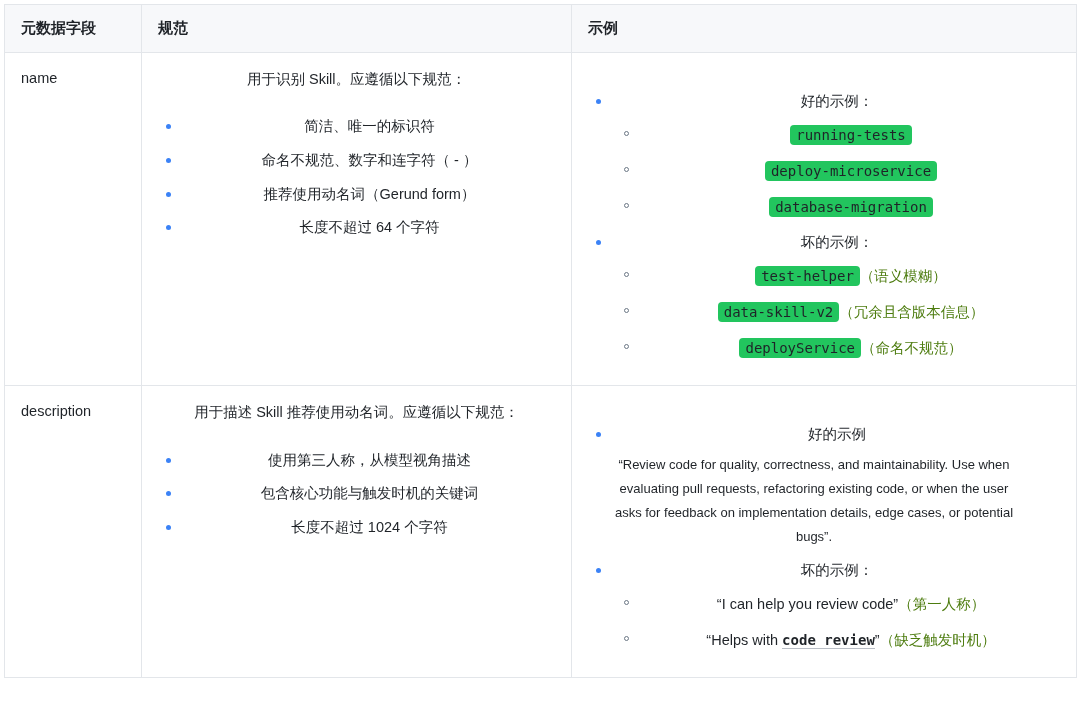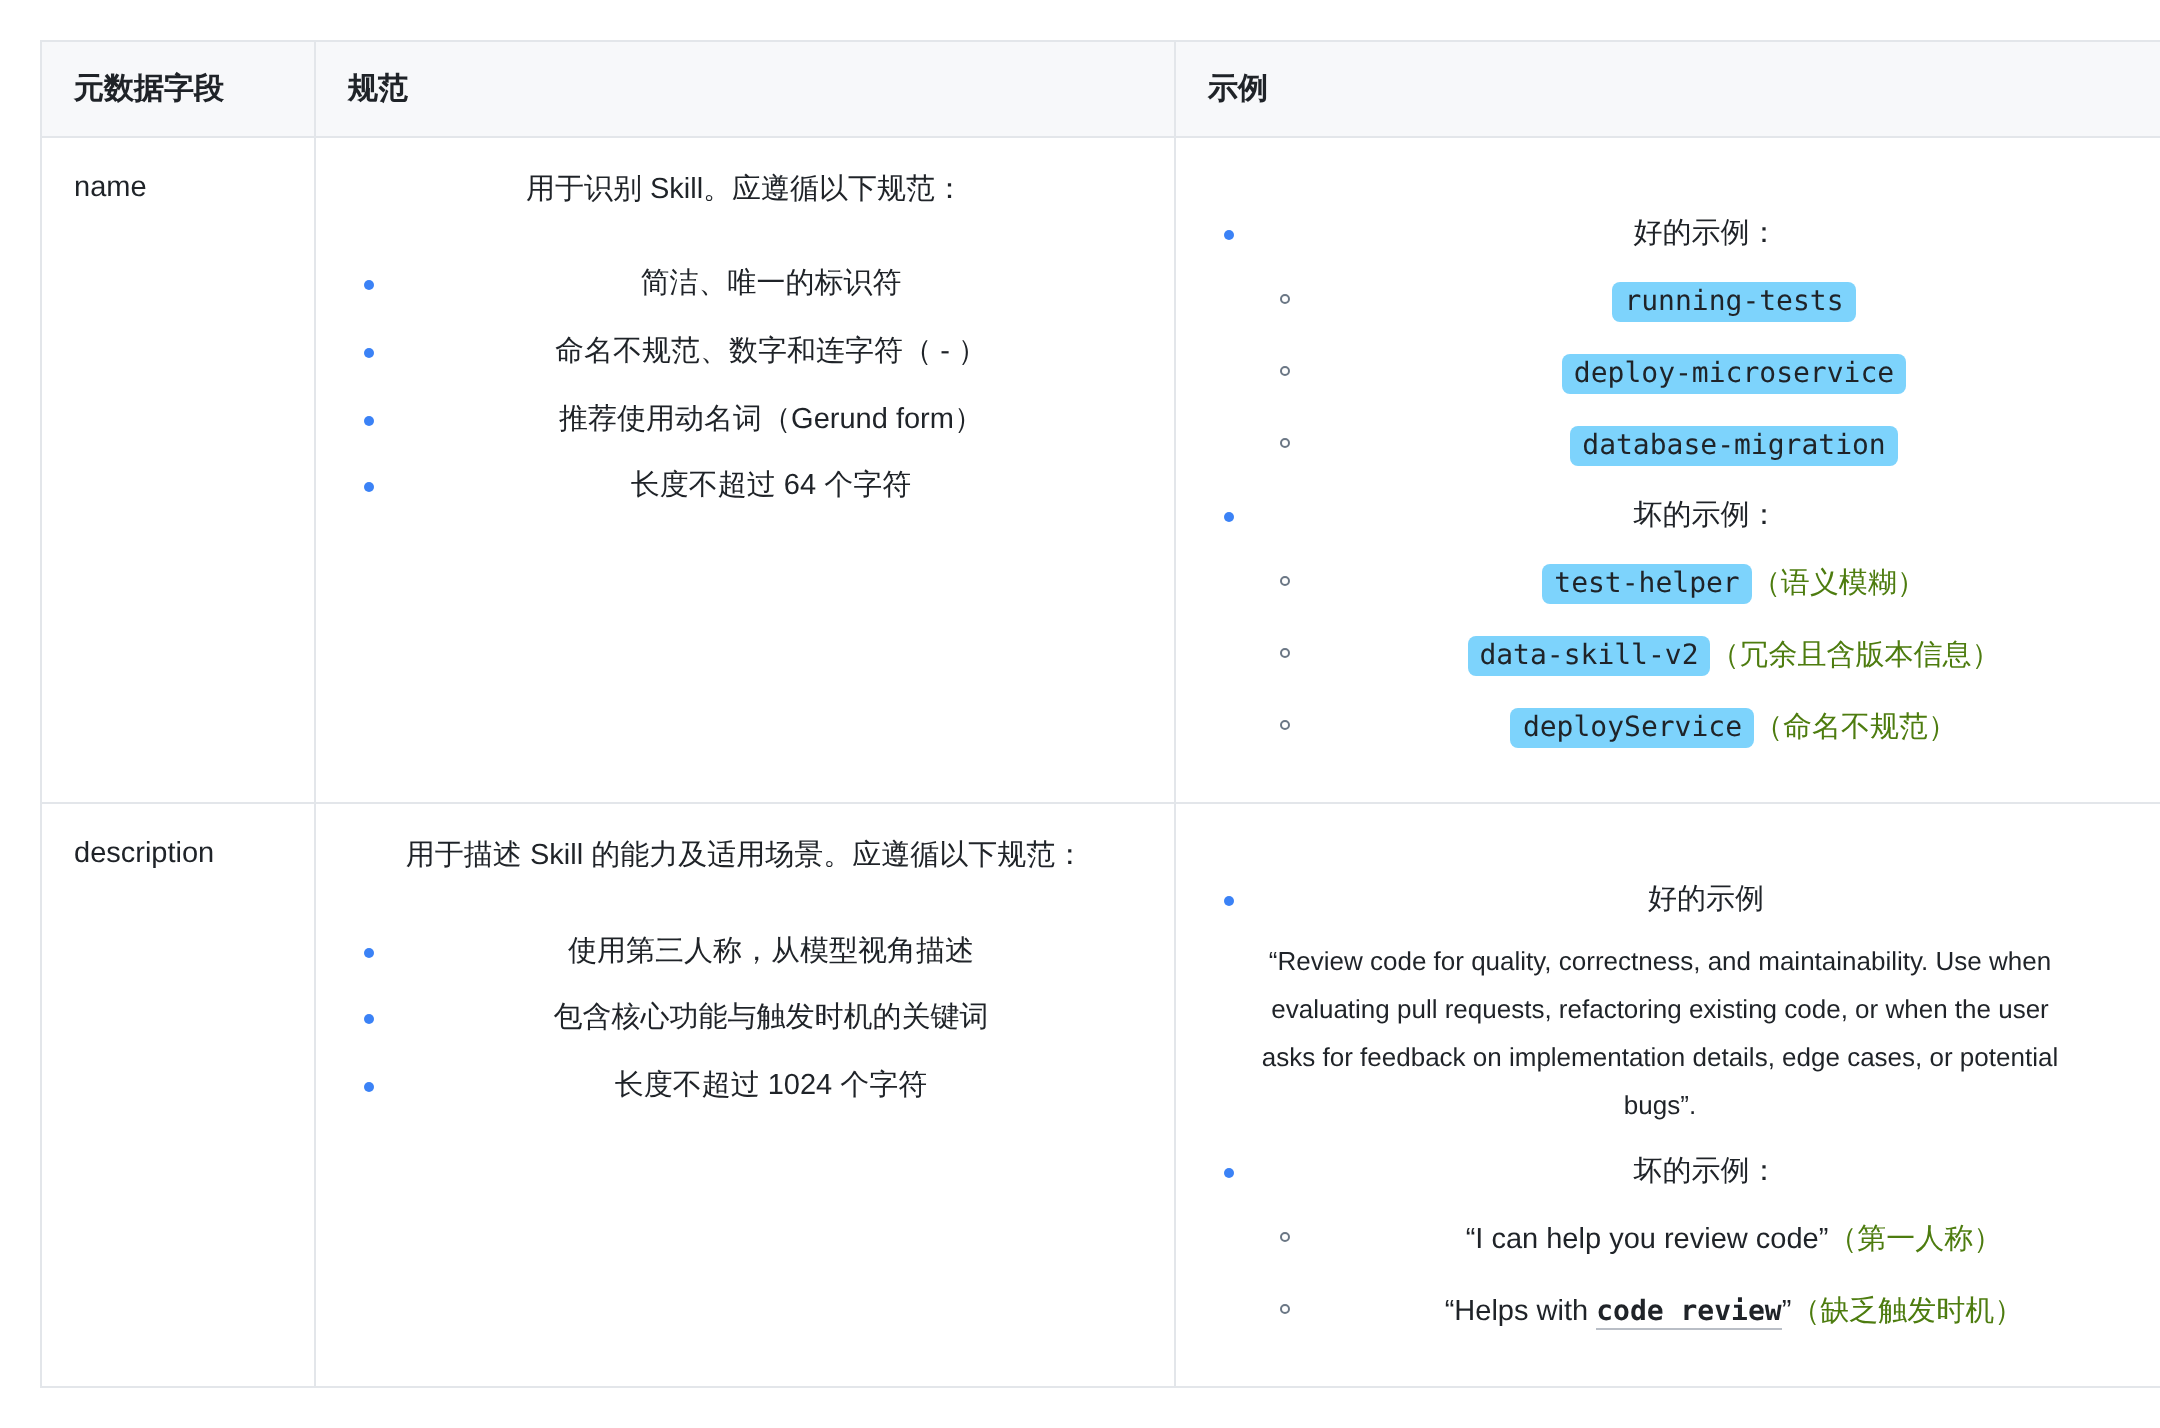--- a/index.html
+++ b/index.html
@@ -11,21 +11,21 @@
     width: 1080px;
     height: 714px;
     font-family: "Liberation Sans", sans-serif;
     color: #1f2328;
     -webkit-font-smoothing: antialiased;
   }
 
   .table-wrap {
     width: 1080px;
     box-sizing: border-box;
-    padding: 16px;
+    padding: 0;
   }
 
   table.spec-table {
     border-collapse: collapse;
     width: 1072px;
     margin: 4px 4px 0 4px;
     table-layout: fixed;
   }
 
   table.spec-table th,
@@ -111,21 +111,21 @@
     width: 5px;
     height: 5px;
     border-radius: 50%;
     border: 1px solid #6b7785;
     background: transparent;
     box-sizing: border-box;
   }
 
   code.inline {
     font-family: "DejaVu Sans Mono", monospace;
-    background: #7dd3fc;
+    background: #22c55e;
     border-radius: 4px;
     padding: 2px 6px;
     font-size: 14px;
     color: #1f2328;
     white-space: nowrap;
   }
 
   .quote-block {
     margin: 6px 0 4px 0;
     line-height: 1.85;
@@ -192,21 +192,21 @@
                 <li><code class="inline">deployService</code><span class="note">（命名不规范）</span></li>
               </ul>
             </li>
           </ul>
         </td>
       </tr>
 
       <tr>
         <td class="field-cell">description</td>
         <td class="spec-cell">
-          <div class="lead">用于描述 Skill 的能力及适用场景。应遵循以下规范：</div>
+          <div class="lead">用于描述 Skill 推荐使用动名词。应遵循以下规范：</div>
           <ul class="l1">
             <li><span>使用第三人称，从模型视角描述</span></li>
             <li><span>包含核心功能与触发时机的关键词</span></li>
             <li><span>长度不超过 1024 个字符</span></li>
           </ul>
         </td>
         <td class="example-cell">
           <ul class="l1">
             <li>
               <span>好的示例</span>

